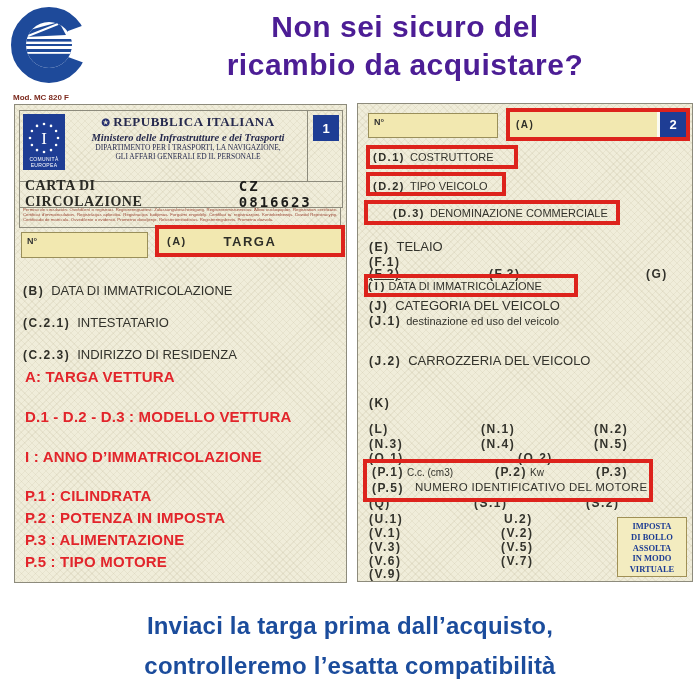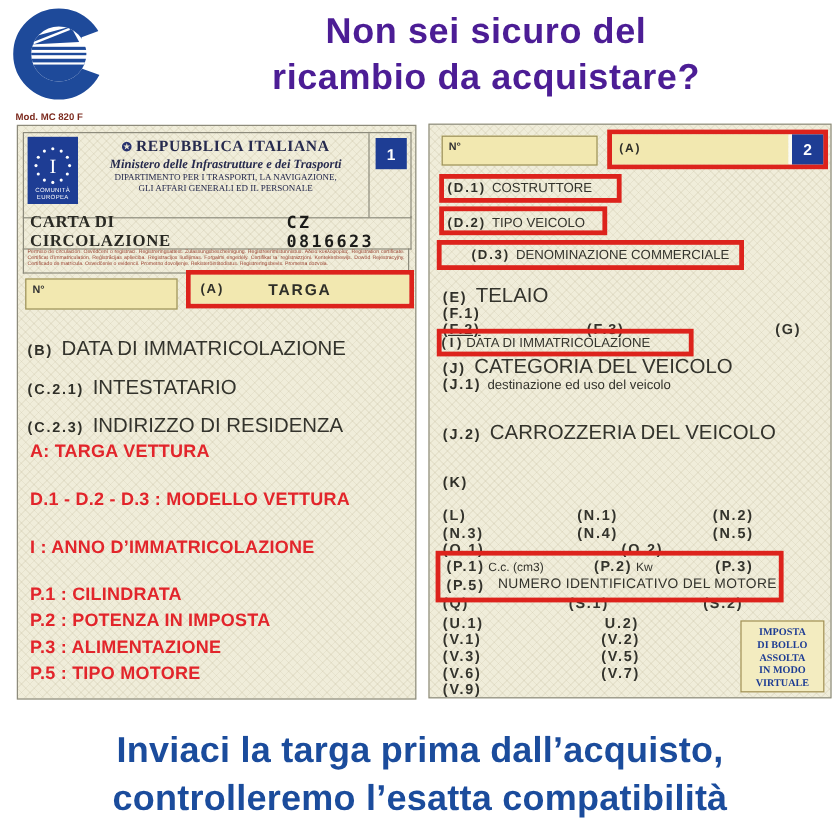--- a/index.html
+++ b/index.html
@@ -4,21 +4,21 @@
 <style>
   html,body{margin:0;padding:0;}
   body{width:700px;height:700px;background:#ffffff;position:relative;overflow:hidden;
        font-family:"Liberation Sans",sans-serif;}
   .abs{position:absolute;}
 
   
   .main-title{position:absolute;top:8px;left:160px;width:490px;text-align:center;
     font-size:30px;font-weight:bold;line-height:38px;color:#4c1d95;letter-spacing:.5px;}
   .footer-title{position:absolute;top:606px;left:0;width:700px;text-align:center;
-    font-size:30px;font-weight:bold;line-height:40px;color:#1b4c9c;letter-spacing:.2px;}
+    font-size:24px;font-weight:bold;line-height:40px;color:#1b4c9c;letter-spacing:.2px;}
   .mod-label{position:absolute;top:93px;left:13px;font-size:8px;font-weight:bold;color:#7c2a1e;}
 
   
   .panel{position:absolute;background-color:#f0edda;border:1px solid #8d8b7c;
     background-image:
       repeating-linear-gradient(45deg, rgba(175,165,130,.14) 0 1px, transparent 1px 5px),
       repeating-linear-gradient(-45deg, rgba(175,165,130,.14) 0 1px, transparent 1px 5px);}
   .panel-left{left:14px;top:104px;width:331px;height:477px;}
   .panel-right{left:357px;top:103px;width:334px;height:477px;}
 
@@ -47,21 +47,21 @@
 
   .yellow-box{background:#f2e8b0;border:1px solid #9a8f5a;box-sizing:border-box;}
   .n-box{position:absolute;display:flex;}
   .n-box span{font-size:9px;font-weight:bold;color:#333;margin:3px 0 0 5px;}
 
   .red-frame{position:absolute;border:4px solid #dd231c;box-sizing:border-box;}
   .targa-inner{width:100%;height:100%;background:#f2e8b0;position:relative;display:flex;align-items:center;}
   .code{font-weight:bold;letter-spacing:1.5px;color:#2f2f28;}
   .doc-row{position:absolute;white-space:nowrap;color:#33332c;}
   .doc-row .code{font-size:12px;}
-  .doc-row .lbl{font-size:17px;margin-left:7px;color:#33332c;}
+  .doc-row .lbl{font-size:13px;margin-left:7px;color:#33332c;}
   .doc-row .lbl-lc{font-size:11px;margin-left:5px;color:#33332c;}
   .annot{position:absolute;left:10px;font-size:15px;font-weight:bold;color:#e2252b;white-space:nowrap;letter-spacing:.2px;}
 
   .cell{position:absolute;top:0;font-size:12px;font-weight:bold;letter-spacing:1.5px;color:#33332c;white-space:nowrap;}
 
   .imposta-box{position:absolute;left:259px;top:413px;width:70px;height:60px;background:#f3ecc0;
     border:1px solid #a09055;box-sizing:border-box;text-align:center;
     font-family:"Liberation Serif",serif;font-weight:bold;font-size:8.5px;line-height:10.8px;
     color:#1e3d94;padding-top:3px;}
 

